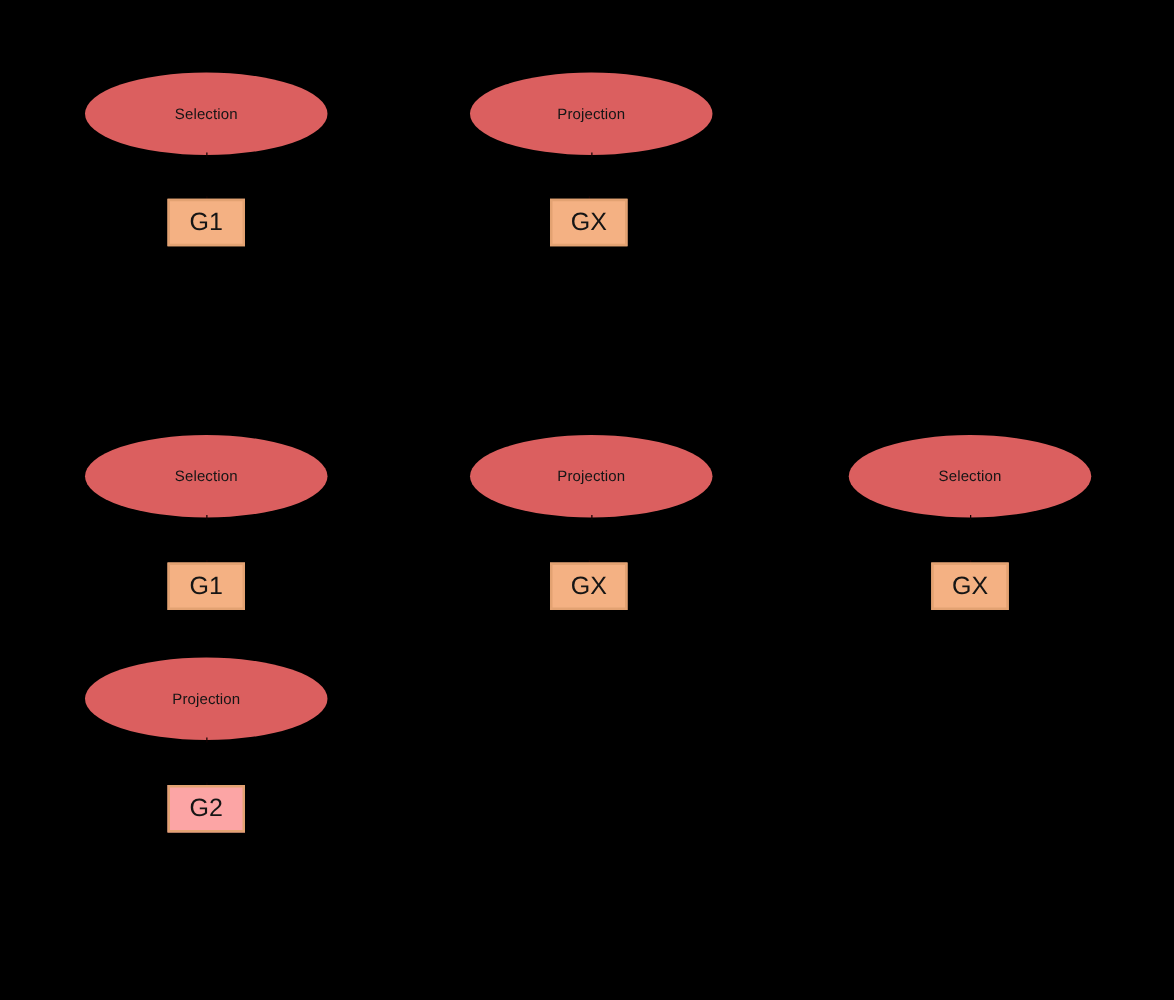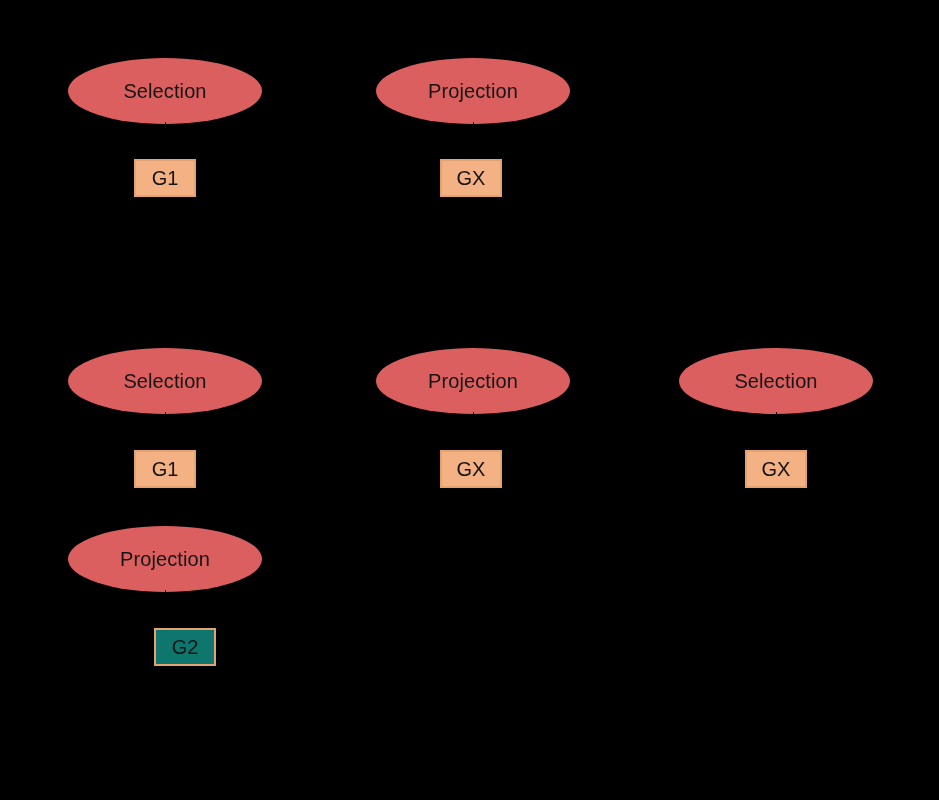--- a/index.html
+++ b/index.html
@@ -26,21 +26,21 @@
     width: 194px;
     height: 66px;
     border-radius: 50% / 50%;
     background: #DB5F5F;
     display: flex;
     align-items: center;
     justify-content: center;
     box-sizing: border-box;
   }
   .op-ellipse .op-label {
-    font-size: 20px;
+    font-size: 12px;
     line-height: 1;
     color: #151515;
     letter-spacing: 0.1px;
     white-space: nowrap;
     user-select: none;
   }
   
   .grp-box {
     position: absolute;
     width: 62px;
@@ -125,17 +125,17 @@
       <div class="grp-box" style="left: 745px; top: 450px; width: 62px; height: 38px; background: rgb(244, 177, 131); border-color: rgb(227, 162, 114);">
         <span class="grp-label" style="color: rgb(21, 21, 21);">GX</span>
       </div>
     </div>
     <div class="node-group" style="left: 0px; top: 0px;">
       <div class="op-ellipse" style="left: 68px; top: 526px; width: 194px; height: 66px; background: rgb(219, 95, 95);">
         <span class="op-label" style="color: rgb(21, 21, 21);">Projection</span>
       </div>
       <div class="connector stub-top" style="left: 164.5px; top: 590px;"></div>
       <div class="connector stub-bottom" style="left: 164.5px; top: 626px;"></div>
-      <div class="grp-box" style="left: 134px; top: 628px; width: 62px; height: 38px; background: #0f766e; border-color: rgb(227, 162, 114); margin-left: 20px;">
+      <div class="grp-box" style="left: 134px; top: 628px; width: 62px; height: 38px; background: #fca5a5; border-color: rgb(227, 162, 114);">
         <span class="grp-label" style="color: rgb(21, 21, 21);">G2</span>
       </div>
     </div>
   </div>
 
 </body></html>

